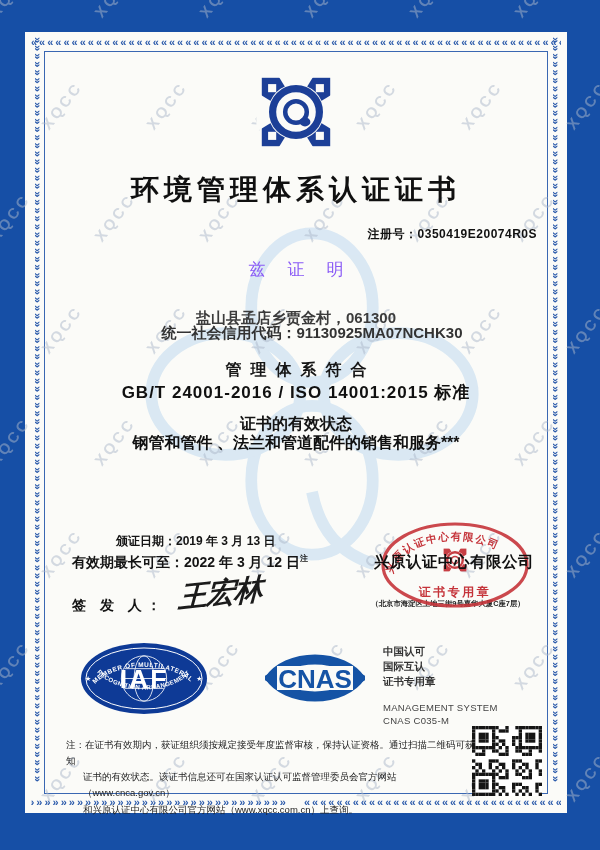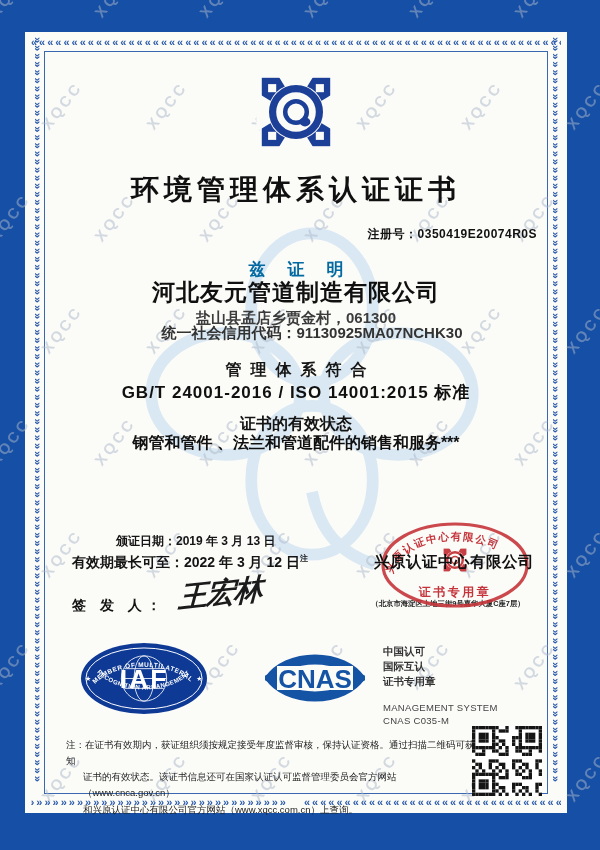--- a/index.html
+++ b/index.html
@@ -34,21 +34,21 @@
   
   #wm-layer{position:absolute;inset:0;z-index:3;pointer-events:none;}
   .wm{
     position:absolute;transform:rotate(-52deg);
     font-weight:bold;font-size:15px;letter-spacing:3px;
     color:rgba(172,184,202,.5);
   }
   
   .title{top:139px;font-size:28px;font-weight:bold;letter-spacing:5px;color:#101010;}
   .regno{top:194px;right:30px;font-size:12px;font-weight:bold;color:#111;letter-spacing:.5px;}
-  .certify{top:226px;font-size:17px;font-weight:bold;letter-spacing:22px;text-indent:22px;color:#0369a1;}
+  .certify{top:226px;font-size:17px;font-weight:normal;letter-spacing:22px;text-indent:22px;color:#8b5cf6;}
   .company{top:245px;font-size:23px;font-weight:bold;letter-spacing:1px;color:#101010;}
   .addr{top:277px;font-size:15px;font-weight:600;color:#3c3c3c;}
   .credit{top:292px;font-size:15px;font-weight:600;color:#333;padding-left:16px;}
   .sysheading{top:328px;font-size:16px;font-weight:bold;letter-spacing:9px;text-indent:9px;color:#161616;}
   .standard{top:349px;font-size:17px;font-weight:bold;letter-spacing:1px;color:#101010;}
   .scopeintro{top:382px;font-size:16px;font-weight:bold;color:#141414;}
   .scopeline{top:401px;font-size:16px;font-weight:bold;color:#101010;}
   .scopesites{top:424px;font-size:14px;font-weight:bold;color:#1a1a1a;}
   .issuedate{top:501px;left:47px;font-size:12px;font-weight:bold;color:#141414;margin-left:44px;}
   .validline{top:521px;left:47px;font-size:14px;font-weight:bold;color:#141414;}
@@ -123,21 +123,20 @@
       <ellipse cx="60" cy="61" rx="6" ry="5" fill="#1c3f97"></ellipse>
     </svg>
 
     <div class="abs ctr title">环境管理体系认证证书</div>
 
     <div class="abs regno">
       <span>注册号：</span><span>0350419E20074R0S</span>
     </div>
 
     <div class="abs ctr certify">兹证明</div>
-    <div class="abs ctr company">河北友元管道制造有限公司</div>
     <div class="abs ctr addr">盐山县孟店乡贾金村，061300</div>
     <div class="abs ctr credit">统一社会信用代码：91130925MA07NCHK30</div>
     <div class="abs ctr sysheading">管理体系符合</div>
     <div class="abs ctr standard">GB/T 24001-2016 / ISO 14001:2015 标准</div>
     <div class="abs ctr scopeintro">证书的有效状态</div>
     <div class="abs ctr scopeline">钢管和管件 、法兰和管道配件的销售和服务***</div>
 
     <div class="abs issuedate">颁证日期：2019 年 3 月 13 日</div>
     <div class="abs validline">
       <span>有效期最长可至：2022 年 3 月 12 日</span><sup>注</sup>

